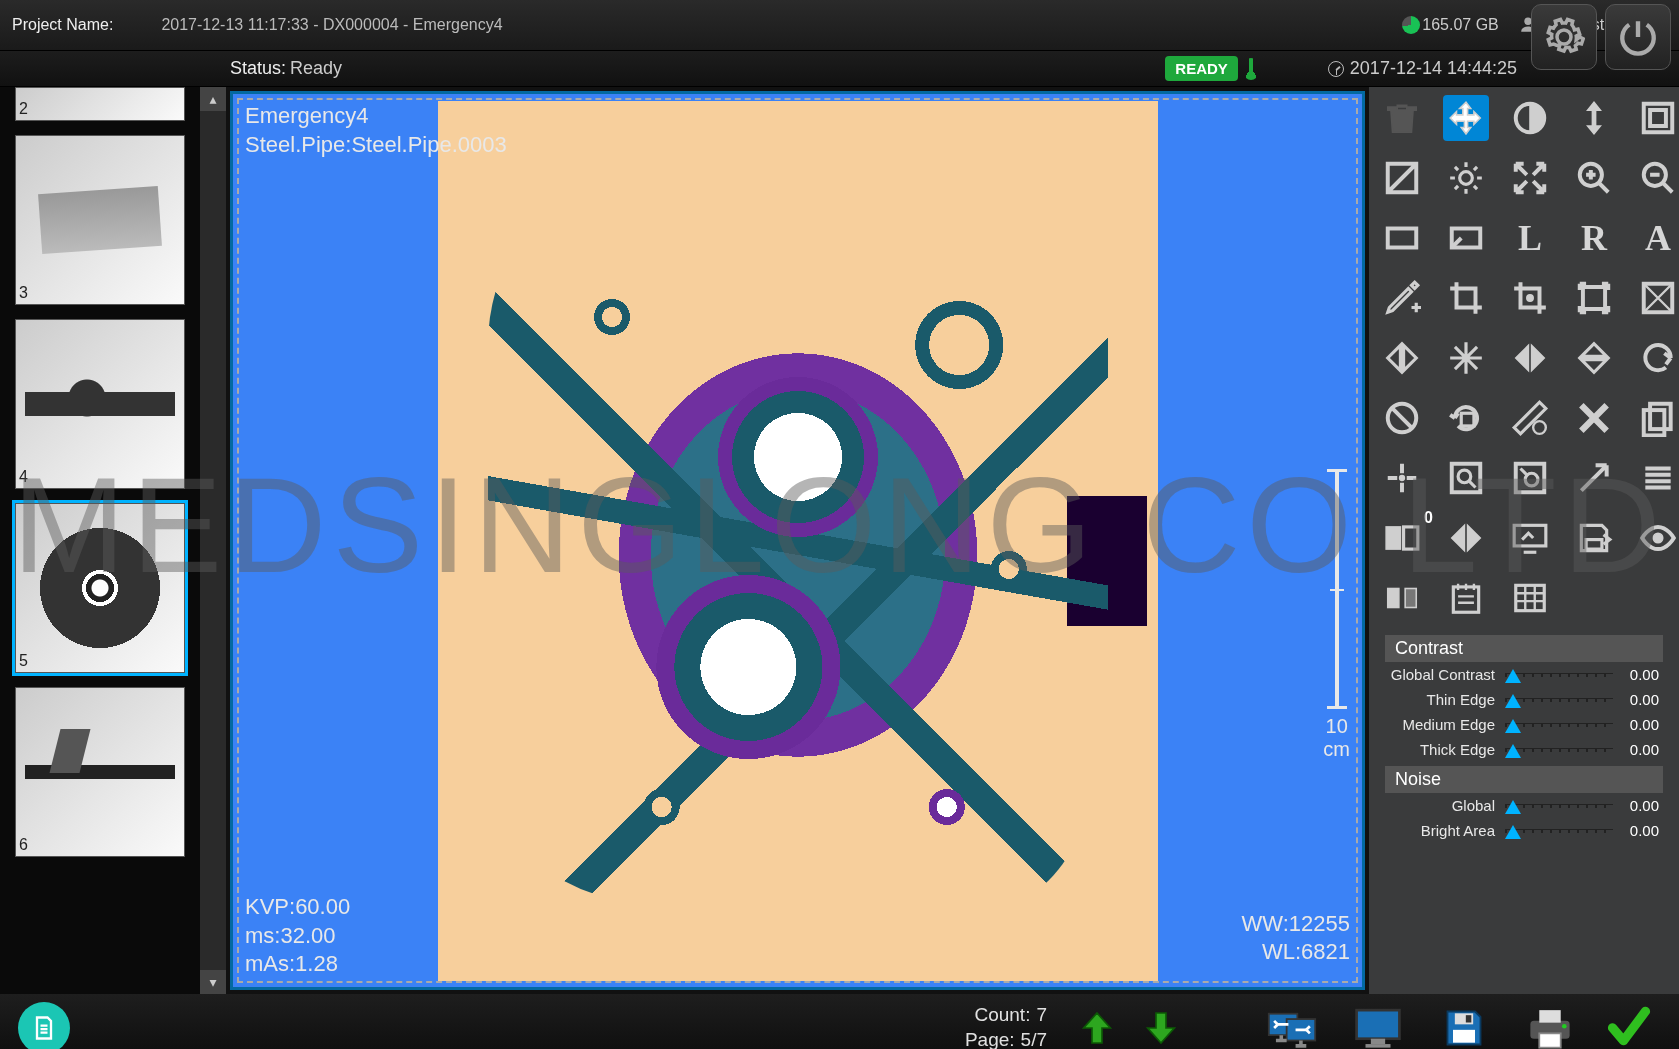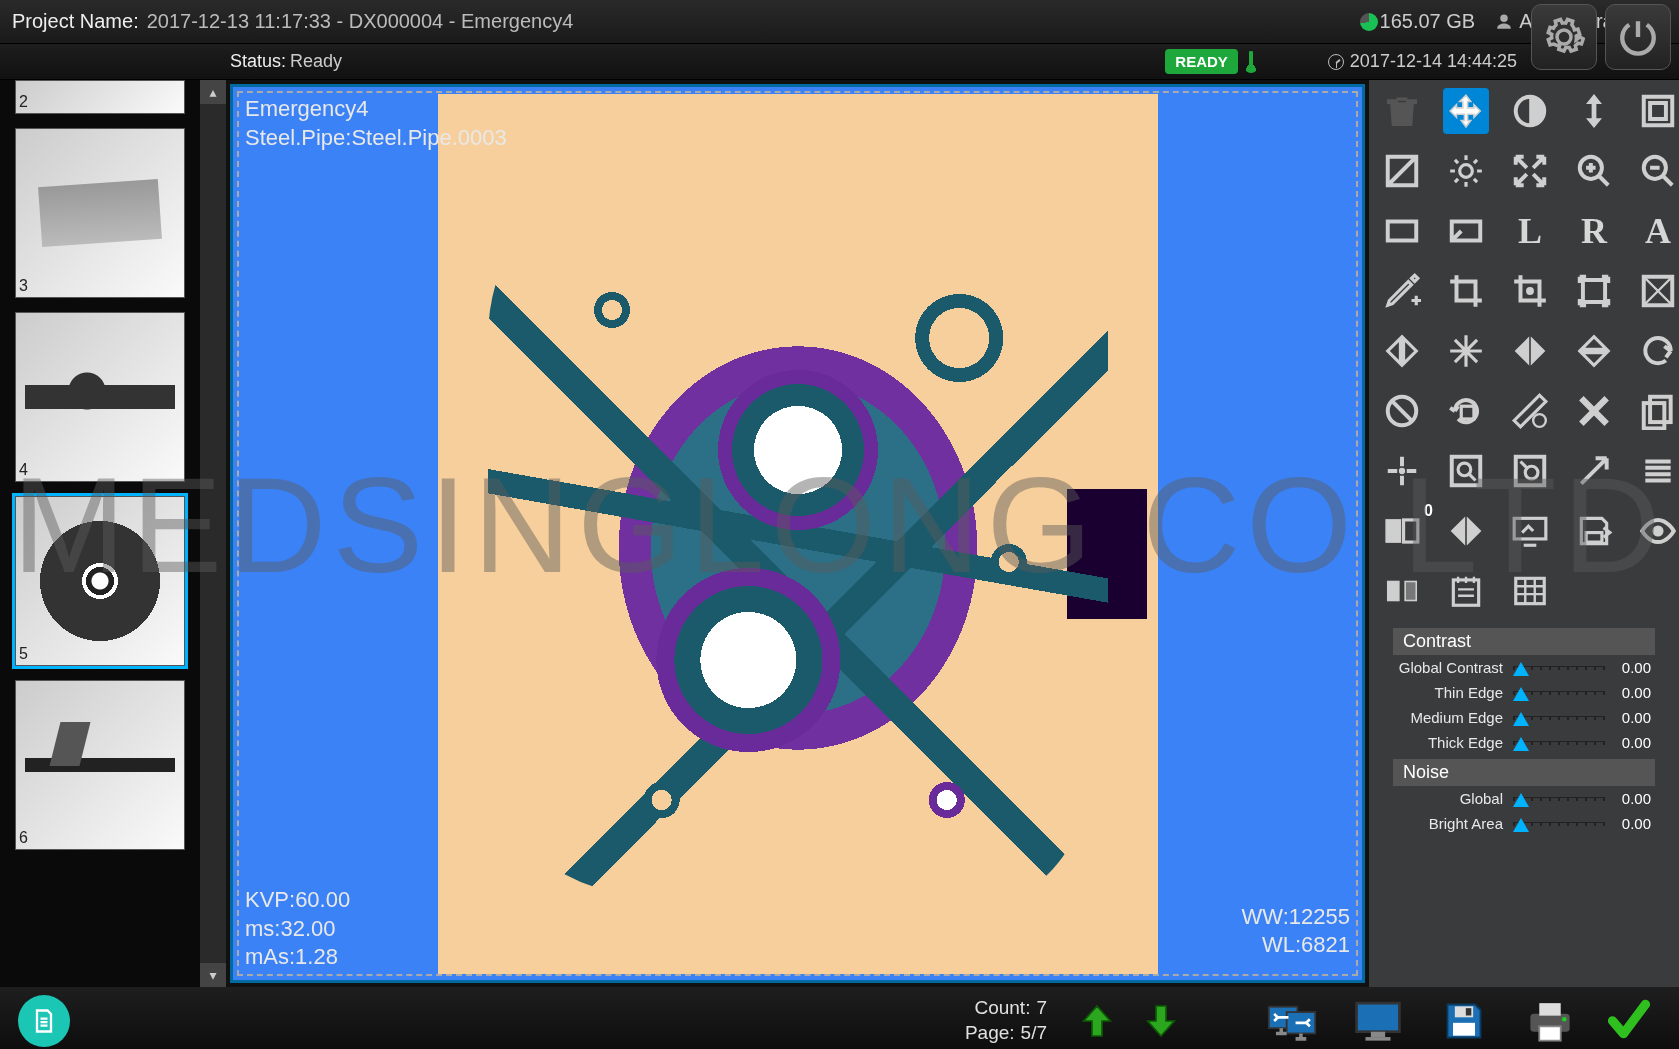--- a/index.html
+++ b/index.html
@@ -7,28 +7,28 @@
   width: 1679px; height: 1049px;
   background: #111;
   font-family: Arial, sans-serif;
   color: #ddd;
   overflow: hidden;
   position: relative;
 }
 
 .topbar {
   display: flex; align-items: center;
-  height: 44px;
+  height: 51px;
   background: linear-gradient(#2a2a2a,#1a1a1a);
   padding: 0 12px;
-  font-size: 20px;
+  font-size: 16px;
   border-bottom: 1px solid #000;
 }
 .topbar .label { color: #eee; margin-right: 8px; }
-.topbar .project { color: #bbb; }
+.topbar .project { color: #bbb; margin-left: 40px; }
 .topbar .spacer { flex: 1; }
 .topbar .disk { display: flex; align-items: center; gap: 2px; color: #ccc; margin-right: 20px;}
 .topbar .disk .pie { width: 18px; height: 18px; border-radius: 50%;
   background: conic-gradient(#19c155 0 260deg, #555 260deg 360deg);
 }
 .topbar .user { display: flex; align-items: center; gap: 6px; color: #ccc; margin-right: 30px;}
 .topbar .user-icon { width: 18px; height: 18px; fill:#aaa; }
 .top-buttons { position: absolute; top: 4px; right: 8px; display: flex; gap: 8px; }
 .top-btn {
   width: 66px; height: 66px;
@@ -168,21 +168,21 @@
   cursor:pointer;
   color:#cfcfcf;
   position:relative;
 }
 .tool.active { background:#0086d6; border-radius:4px; }
 .tool.dark { color:#555; }
 .tool svg { width: 38px; height: 38px; fill: currentColor; stroke: currentColor; }
 .tool .letter { font-size: 36px; font-weight: bold; font-family: "Times New Roman", serif; color:#d6d6d6;}
 .tool .badge { position:absolute; top:-6px; right:-8px; font-size:16px; color:#fff; font-weight:bold;}
 
-.sliders { background:#3a3b3c; padding: 0 24px; font-size:16px;}
+.sliders { background:#3a3b3c; padding: 0 16px; font-size:16px;}
 .slider-group-title {
   background:#555; color:#fff; padding: 3px 10px; font-size:18px;
   margin-top: 4px;
 }
 .slider-row { display:flex; align-items:center; padding: 4px 4px; gap:6px;}
 .slider-row .sl-label { width: 110px; font-size:15px; color:#e8e8e8; text-align:right; padding-right:4px;}
 .slider-row .sl-track { flex:1; height:4px; background:repeating-linear-gradient(90deg,#222 0 2px,#3a3b3c 2px 9px); border-top:1px solid #222; position:relative;}
 .slider-row .sl-thumb { position:absolute; left:0; top:-5px; width:0; height:0; border-left:8px solid transparent; border-right:8px solid transparent; border-bottom:14px solid #00b3ff; cursor:pointer;}
 .slider-row .sl-val { width:40px; text-align:right; font-size:15px; color:#fff;}
 
@@ -316,20 +316,27 @@
       </div>
       <div class="overlay-bl">
         <div>KVP:60.00</div>
         <div>ms:32.00</div>
         <div>mAs:1.28</div>
       </div>
       <div class="overlay-br">
         <div>WW:12255</div>
         <div>WL:6821</div>
       </div>
+      <div class="scalebar">
+        <div class="bar">
+            <div class="mid"></div>
+          </div>
+        <div>10</div>
+        <div>cm</div>
+      </div>
     </div>
   </div>
 
   <div class="right-panel">
     <div class="tool-grid">
 
       <div class="tool dark">
           <svg viewBox="0 0 24 24">
             <path d="M5 7h14l-1 14H6zM9 4h6v3H9zM3 7h18v-2H3z"></path>
           </svg>

